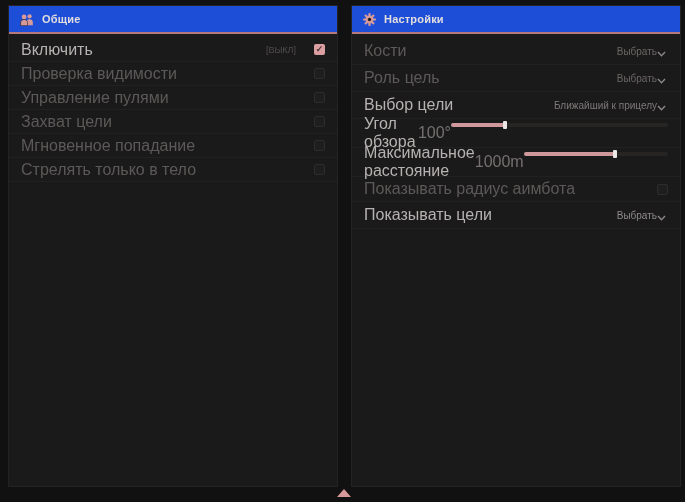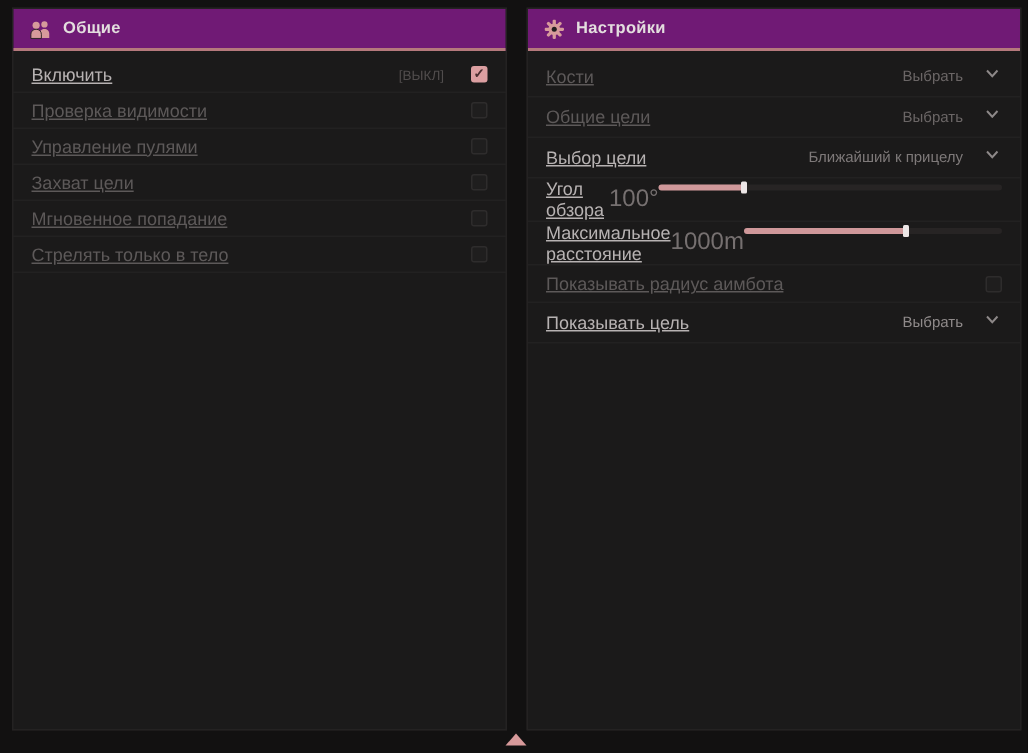--- a/index.html
+++ b/index.html
@@ -8,48 +8,48 @@
     background:#121111;font-family:"Liberation Sans",sans-serif;
     -webkit-font-smoothing:antialiased;
   }
   .panel{
     position:absolute;top:5px;height:482px;width:330px;
     background:#1b1a1a;border:1px solid #242222;box-sizing:border-box;
   }
   .panel.left{left:8px;}
   .panel.right{left:351px;}
   .panel-header{
-    height:26px;background:#701a75;border-bottom:2px solid #b5797c;
+    height:26px;background:#1d4ed8;border-bottom:2px solid #b5797c;
     display:flex;align-items:center;gap:8px;padding:0 11px;
   }
   .panel-title{font-size:11px;font-weight:bold;color:#e3dede;letter-spacing:.2px;}
   .hicon{display:flex;align-items:center;}
   .panel-body{padding-top:4px;}
   .row{
     display:flex;align-items:center;justify-content:space-between;
     padding:0 12px;border-bottom:1px solid rgba(255,255,255,0.032);
   }
   .g-row{height:23px;}
   .s-row{height:26px;}
   .s-row-check{height:24px;}
-  .lbl{font-size:12px;text-decoration:underline;}
+  .lbl{font-size:16px;}
   .bright{color:#b7b2b2;}
   .dim{color:#5d5959;}
   .rightside{display:flex;align-items:center;gap:18px;}
   .hotkey{font-size:9px;color:#514d4d;}
   .cb{
     width:11px;height:11px;border-radius:2px;box-sizing:border-box;
     border:1px solid #2e2c2c;background:#1f1e1e;position:relative;
   }
   .cb.checked{border:none;background:#dc9fa1;}
   .cb .tick{
     position:absolute;inset:0;color:#4a2e30;font-size:9px;line-height:11px;
     text-align:center;font-weight:bold;
   }
-  .select{display:flex;align-items:flex-start;gap:15px;cursor:default;padding:2px 2px;}
+  .select{display:flex;align-items:flex-end;gap:0;cursor:default;padding:2px 2px;}
   .sel-value{font-size:10px;}
   .v-faint{color:#6b6666;}
   .v-mid{color:#7e7979;}
   .v-light{color:#8f8a8a;}
   .chev{display:block;}
   .slider-row{
     height:28px;display:flex;flex-direction:row;justify-content:center;
     padding:0 12px;border-bottom:1px solid rgba(255,255,255,0.032);
   }
   .slider-top{display:flex;align-items:center;justify-content:space-between;}
@@ -150,21 +150,21 @@
         <span class="lbl dim">Кости</span>
         <span class="select">
           <span class="sel-value v-faint">Выбрать</span>
           <svg class="chev" width="9" height="6" viewBox="0 0 9 6">
               <polyline points="1,1 4.5,4.8 8,1" fill="none" stroke="#8d8888" stroke-width="1.3"></polyline>
             </svg>
         </span>
       </div>
 
       <div class="row s-row">
-        <span class="lbl dim">Общие цели</span>
+        <span class="lbl dim">Роль цель</span>
         <span class="select">
           <span class="sel-value v-faint">Выбрать</span>
           <svg class="chev" width="9" height="6" viewBox="0 0 9 6">
               <polyline points="1,1 4.5,4.8 8,1" fill="none" stroke="#8d8888" stroke-width="1.3"></polyline>
             </svg>
         </span>
       </div>
 
       <div class="row s-row">
         <span class="lbl bright">Выбор цели</span>
@@ -199,21 +199,21 @@
           </div>
         </div>
       </div>
 
       <div class="row s-row-check">
         <span class="lbl dim">Показывать радиус аимбота</span>
         <span class="cb"></span>
       </div>
 
       <div class="row s-row">
-        <span class="lbl bright">Показывать цель</span>
+        <span class="lbl bright">Показывать цели</span>
         <span class="select">
           <span class="sel-value v-light">Выбрать</span>
           <svg class="chev" width="9" height="6" viewBox="0 0 9 6">
               <polyline points="1,1 4.5,4.8 8,1" fill="none" stroke="#8d8888" stroke-width="1.3"></polyline>
             </svg>
         </span>
       </div>
 
     </div>
   </div>

